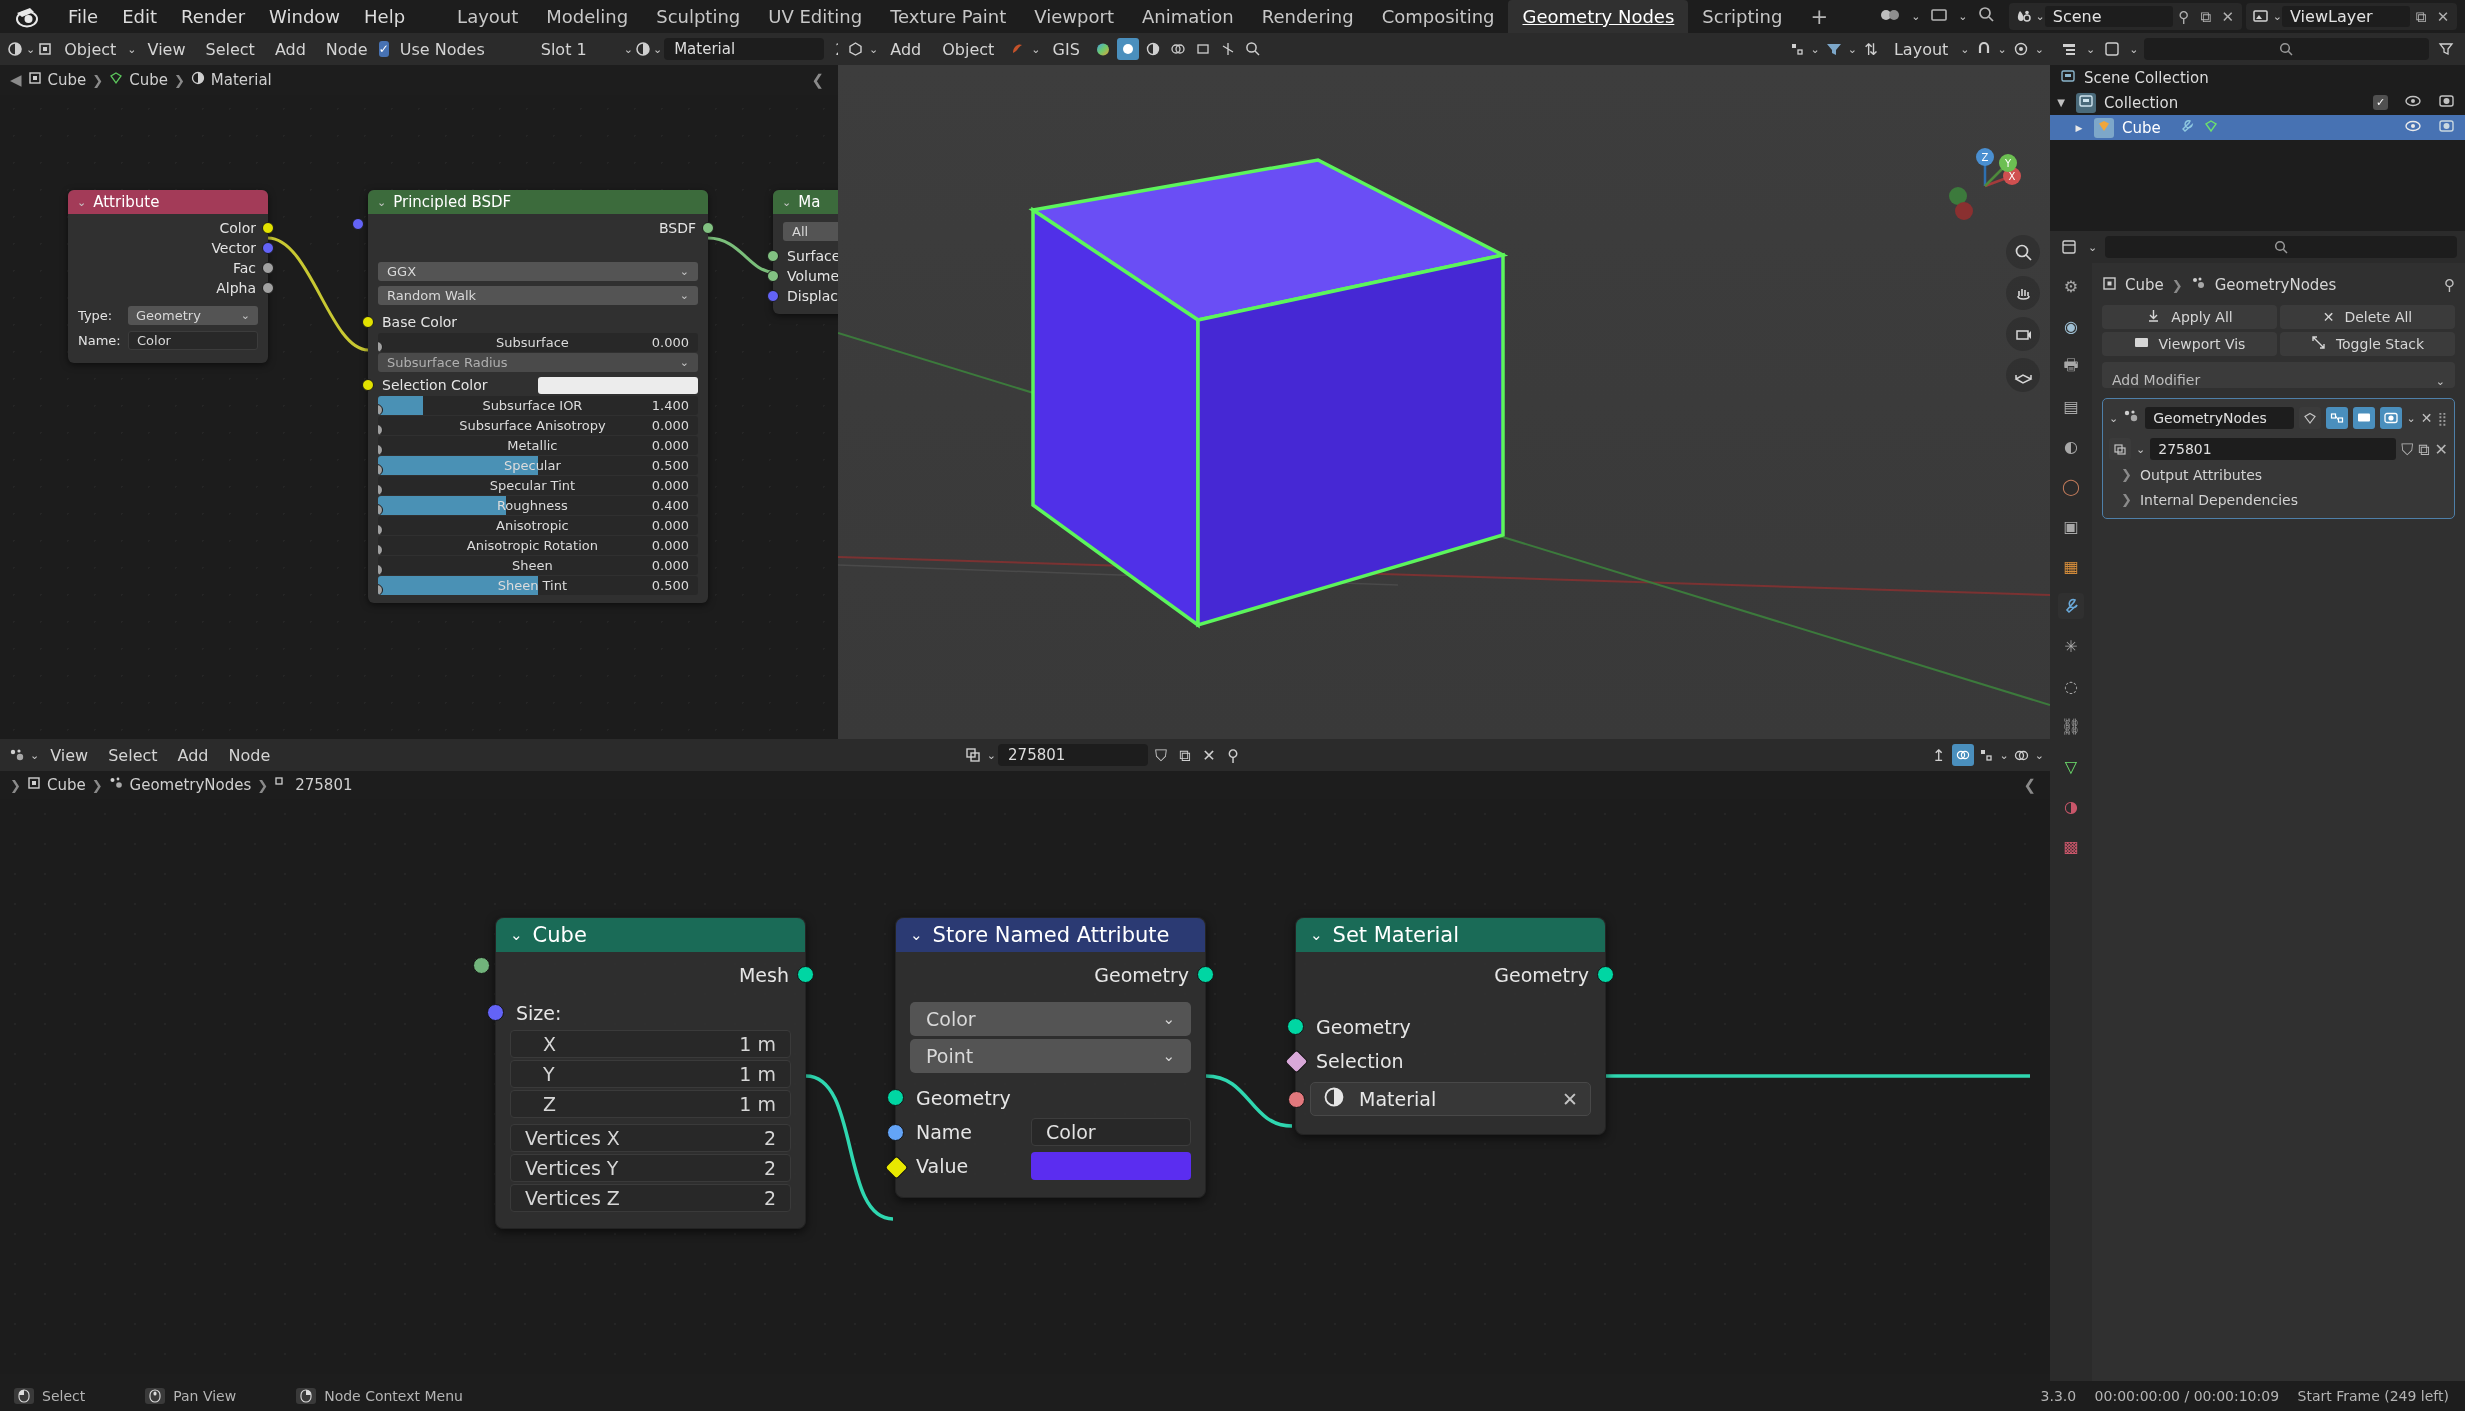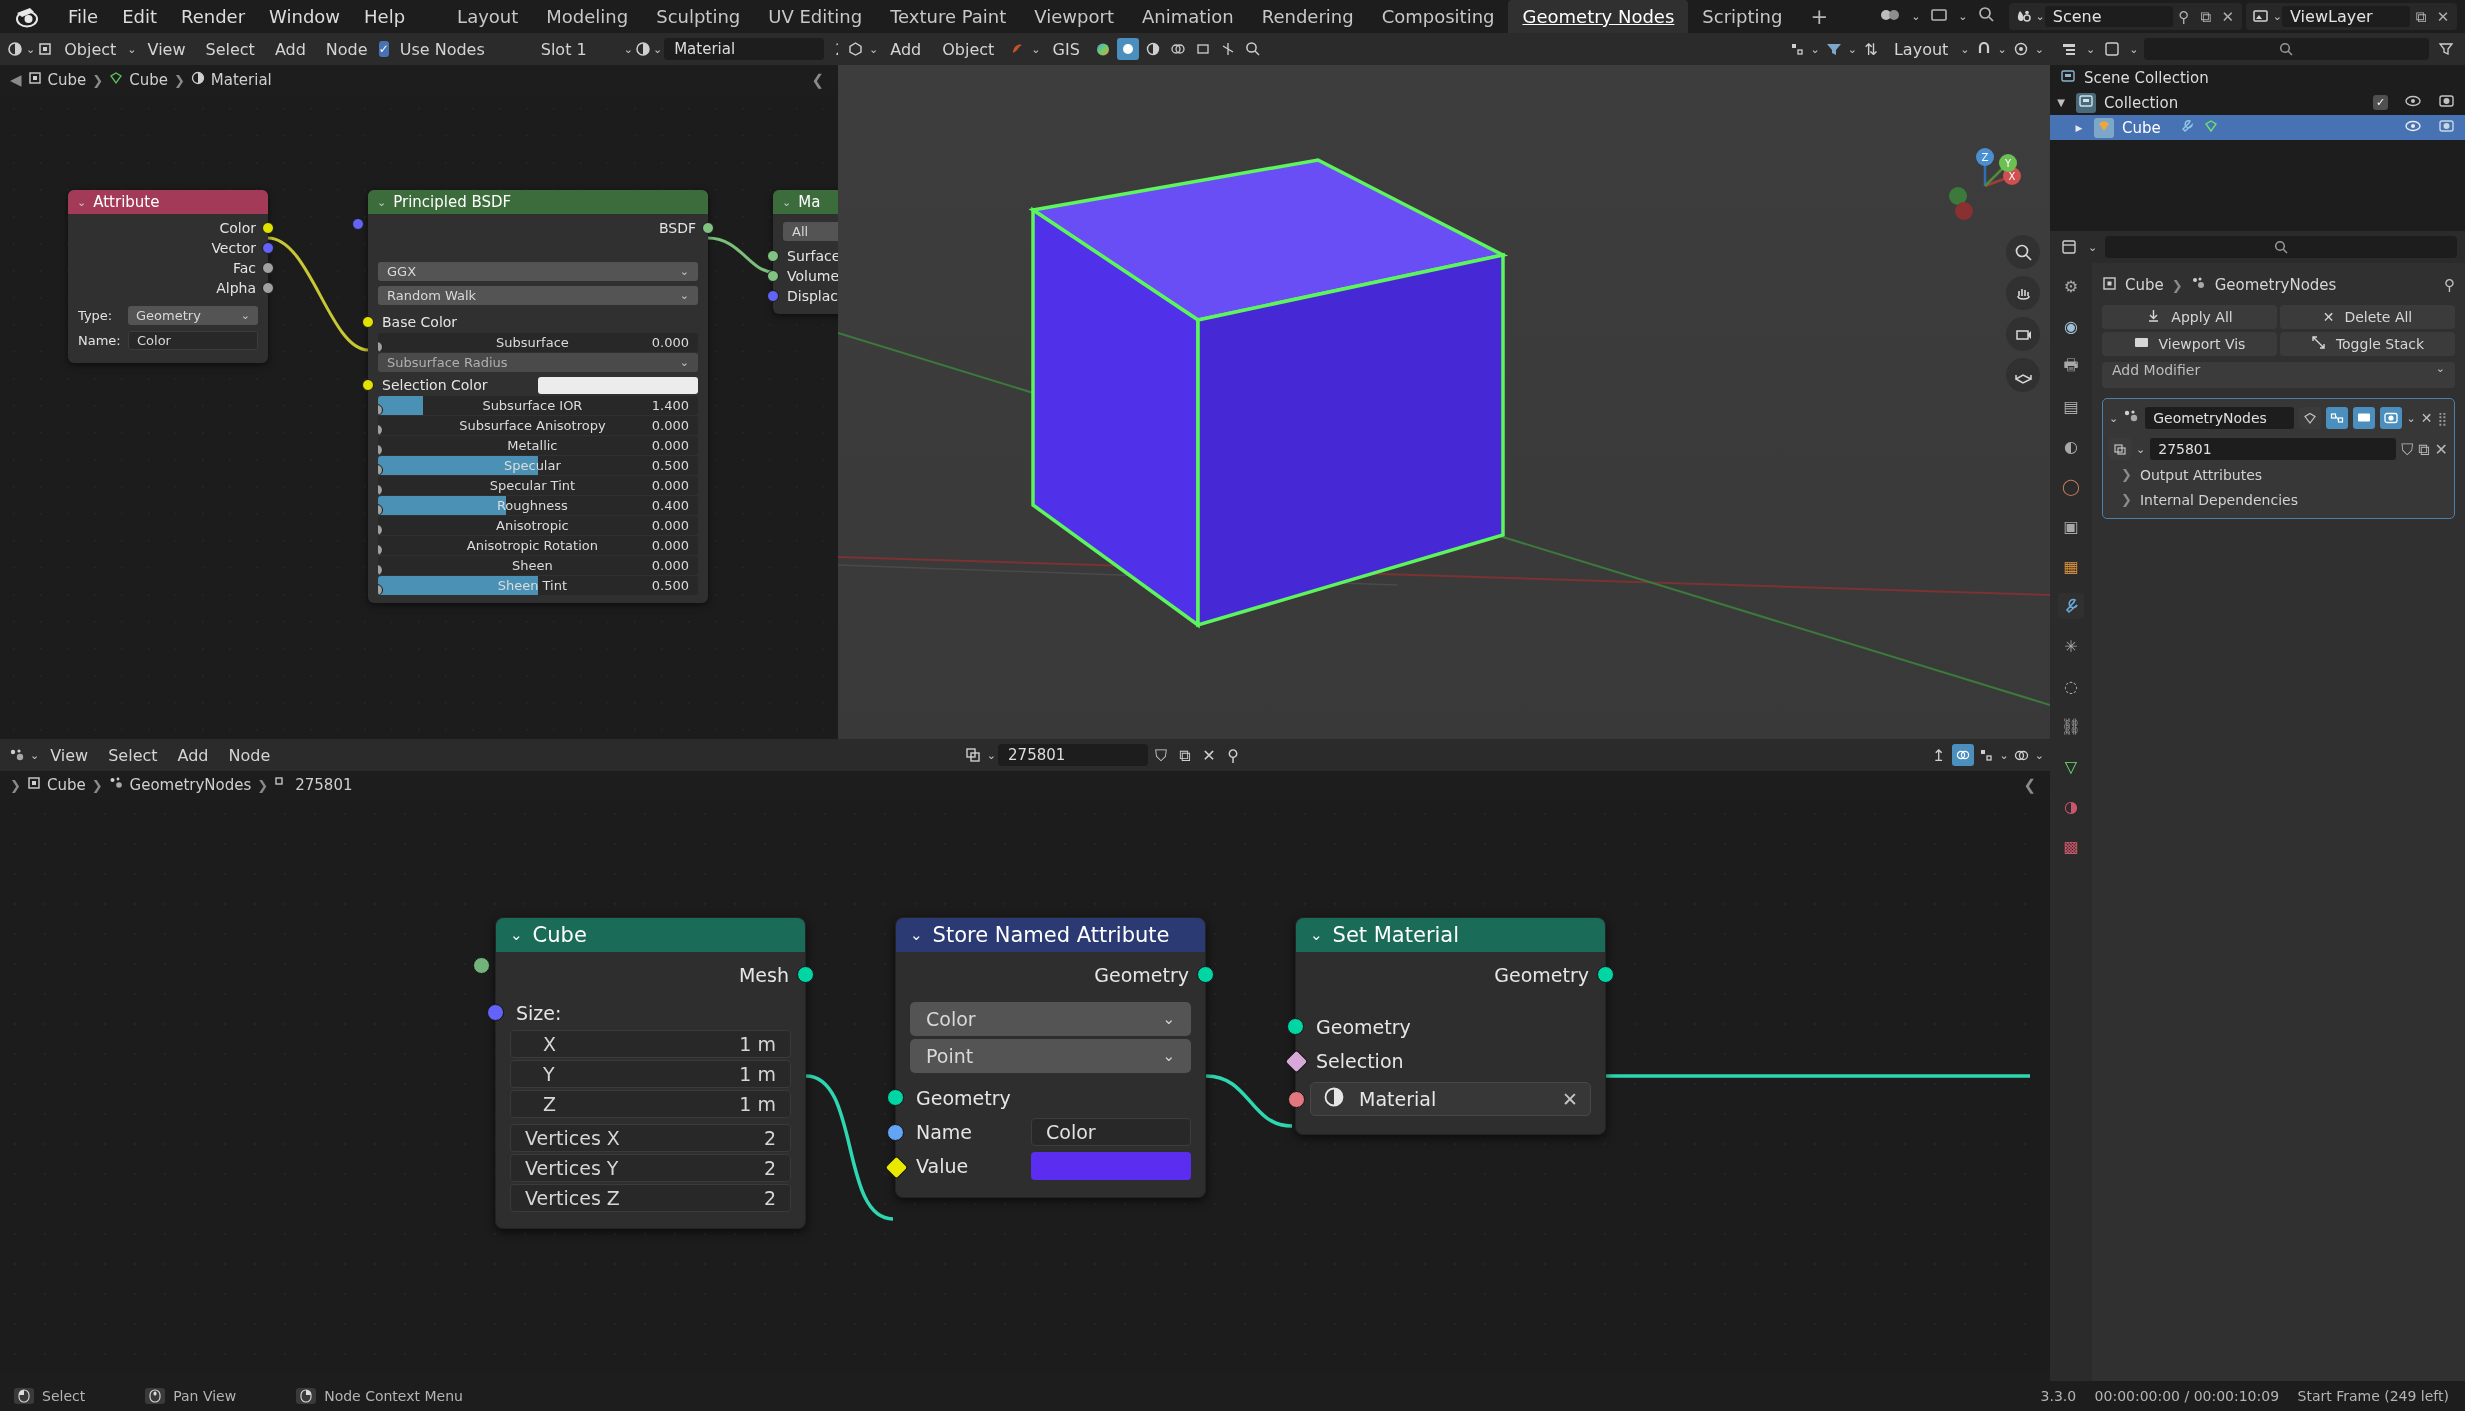--- a/index.html
+++ b/index.html
@@ -154,21 +154,21 @@
   }
   .ptab { width:26px;height:26px;display:flex;align-items:center;justify-content:center;font-size:16px;color:#a8a8a8;border-radius:4px;}
   .ptab.active { background:#303030; color:#e8e8e8; }
   .props-body { position:absolute; left:42px; top:32px; right:0; bottom:0; padding:8px 10px; }
   .props-breadcrumb { display:flex; align-items:center; gap:8px; font-size:15px; color:#d5d5d5; height:28px;}
   .mod-buttons { display:grid; grid-template-columns:1fr 1fr; gap:3px; margin-top:6px;}
   .mbtn { background:#3b3b3b; height:24px; border-radius:4px; display:flex; align-items:center;
           justify-content:center; gap:10px; font-size:14px; color:#d6d6d6; }
   .add-mod {
     margin-top:6px; height:26px; background:#3b3b3b; border-radius:4px; display:flex;
-    align-items:flex-start; padding:0 10px; justify-content:space-between; font-size:14px; color:#bdbdbd;
+    align-items:flex-end; padding:0 10px; justify-content:space-between; font-size:14px; color:#bdbdbd;
   }
   .mod-panel { margin-top:10px; border:1px solid #4e7fa8; border-radius:5px; background:#373737; padding:6px;}
   .mod-row1 { display:flex; align-items:center; gap:5px; height:26px;}
   .mod-name { flex:1; background:#1d1d1d; height:22px; border-radius:3px; display:flex;
               align-items:center; padding:0 8px; font-size:14px; color:#e0e0e0;}
   .tgl { width:22px;height:22px;border-radius:3px;display:flex;align-items:center;justify-content:center;
          background:#3b3b3b; color:#c4c4c4; font-size:13px;}
   .tgl.on { background:#4a8fbd; color:#fff; }
   .mod-row2 { display:flex; align-items:center; gap:5px; height:26px; margin-top:5px;}
   .mod-tree { margin-left:0; flex:1; background:#1d1d1d; height:22px; border-radius:3px;

